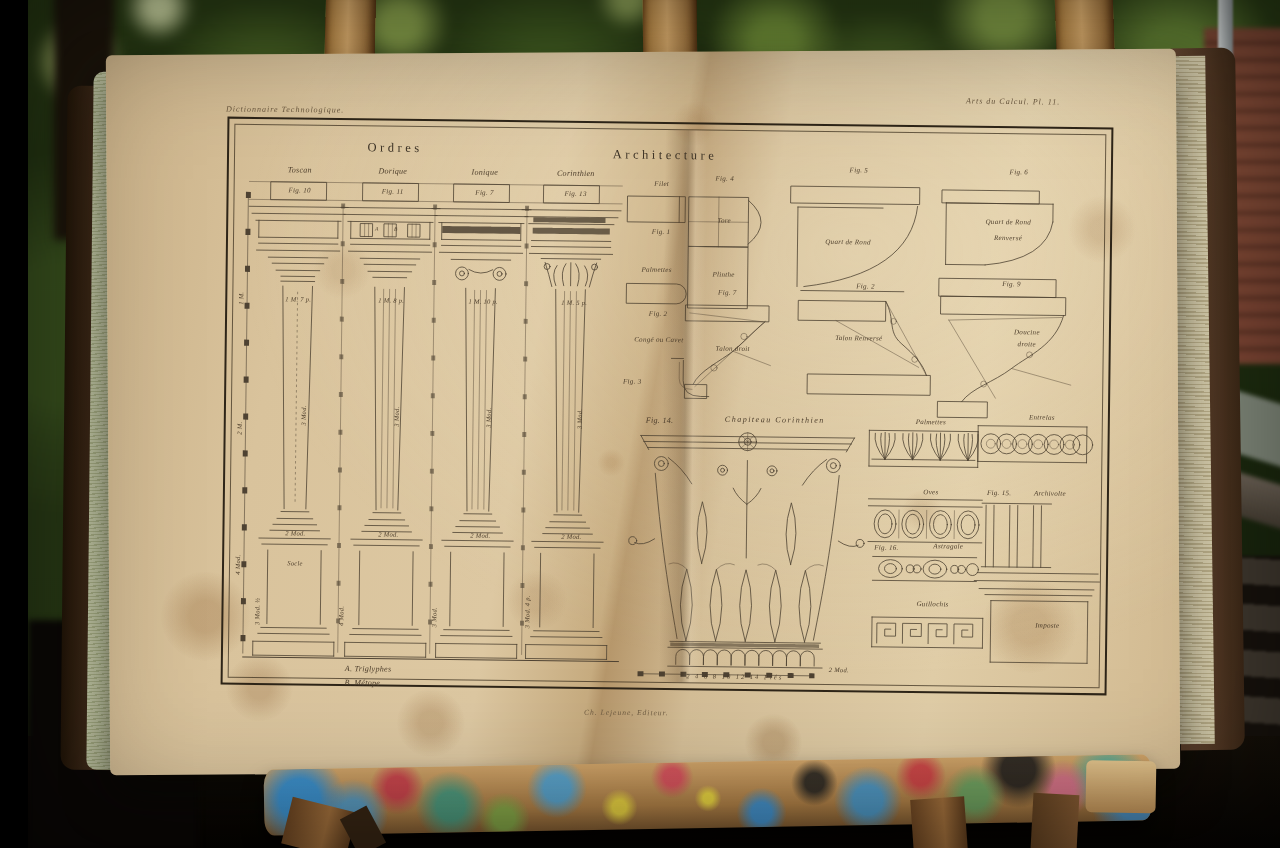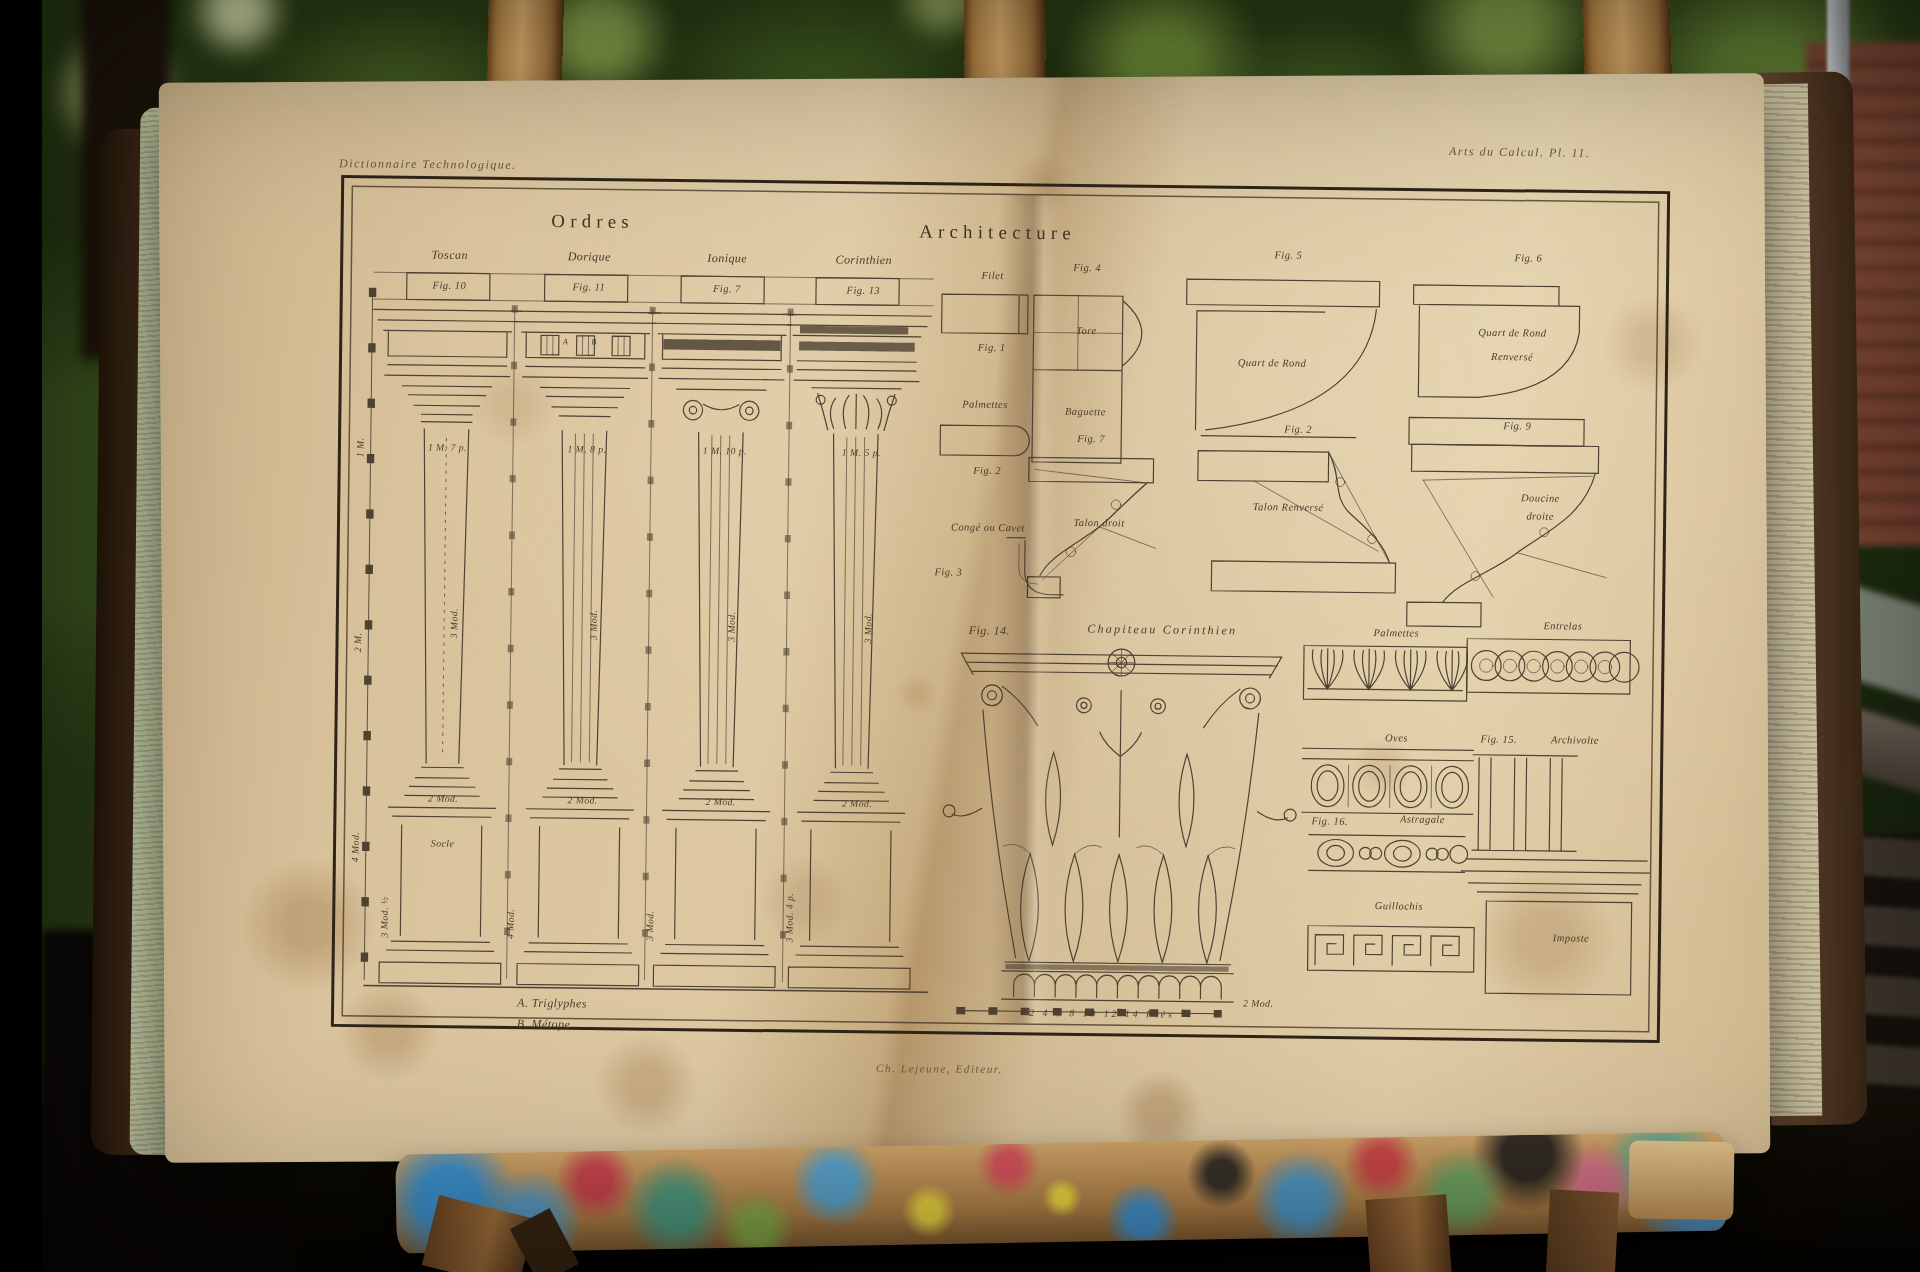--- a/index.html
+++ b/index.html
@@ -384,26 +384,26 @@
       <span class="lbl xs rot" style="left:294px;top:500px;">3 Mod. 4 p.</span>
 
       <span class="lbl xs rot" style="left:4px;top:180px;">1 M.</span>
       <span class="lbl xs rot" style="left:4px;top:310px;">2 M.</span>
       <span class="lbl xs rot" style="left:4px;top:450px;">4 Mod.</span>
 
       <span class="lbl sm" style="left:398px;top:50px;width:58px;">Filet</span>
       <span class="lbl sm" style="left:398px;top:98px;width:58px;">Fig. 1</span>
       <span class="lbl sm" style="left:390px;top:136px;width:66px;">Palmettes</span>
       <span class="lbl sm" style="left:396px;top:180px;width:58px;">Fig. 2</span>
-      <span class="lbl sm wrap" style="left:400px;top:218px;width:52px;text-align:center;">Congé ou Cavet</span>
+      <span class="lbl sm wrap" style="left:400px;top:206px;width:52px;text-align:center;">Congé ou Cavet</span>
       <span class="lbl sm" style="left:380px;top:248px;width:40px;">Fig. 3</span>
 
       <span class="lbl sm" style="left:458px;top:44px;width:64px;">Fig. 4</span>
       <span class="lbl sm" style="left:462px;top:86px;width:56px;">Tore</span>
-      <span class="lbl sm" style="left:462px;top:140px;width:56px;">Baguette</span>
+      <span class="lbl sm" style="left:462px;top:140px;width:56px;">Plinthe</span>
       <span class="lbl sm" style="left:592px;top:34px;width:64px;">Fig. 5</span>
       <span class="lbl sm" style="left:572px;top:106px;width:84px;">Quart de Rond</span>
       <span class="lbl sm" style="left:752px;top:34px;width:64px;text-align:center;">Fig. 6</span>
       <span class="lbl sm" style="left:720px;top:84px;width:108px;">Quart de Rond</span>
       <span class="lbl sm" style="left:720px;top:100px;width:108px;">Renversé</span>
 
       <span class="lbl sm" style="left:462px;top:158px;width:64px;">Fig. 7</span>
       <span class="lbl sm" style="left:462px;top:214px;width:76px;">Talon droit</span>
       <span class="lbl sm" style="left:600px;top:150px;width:64px;">Fig. 2</span>
       <span class="lbl sm" style="left:578px;top:202px;width:96px;">Talon Renversé</span>

